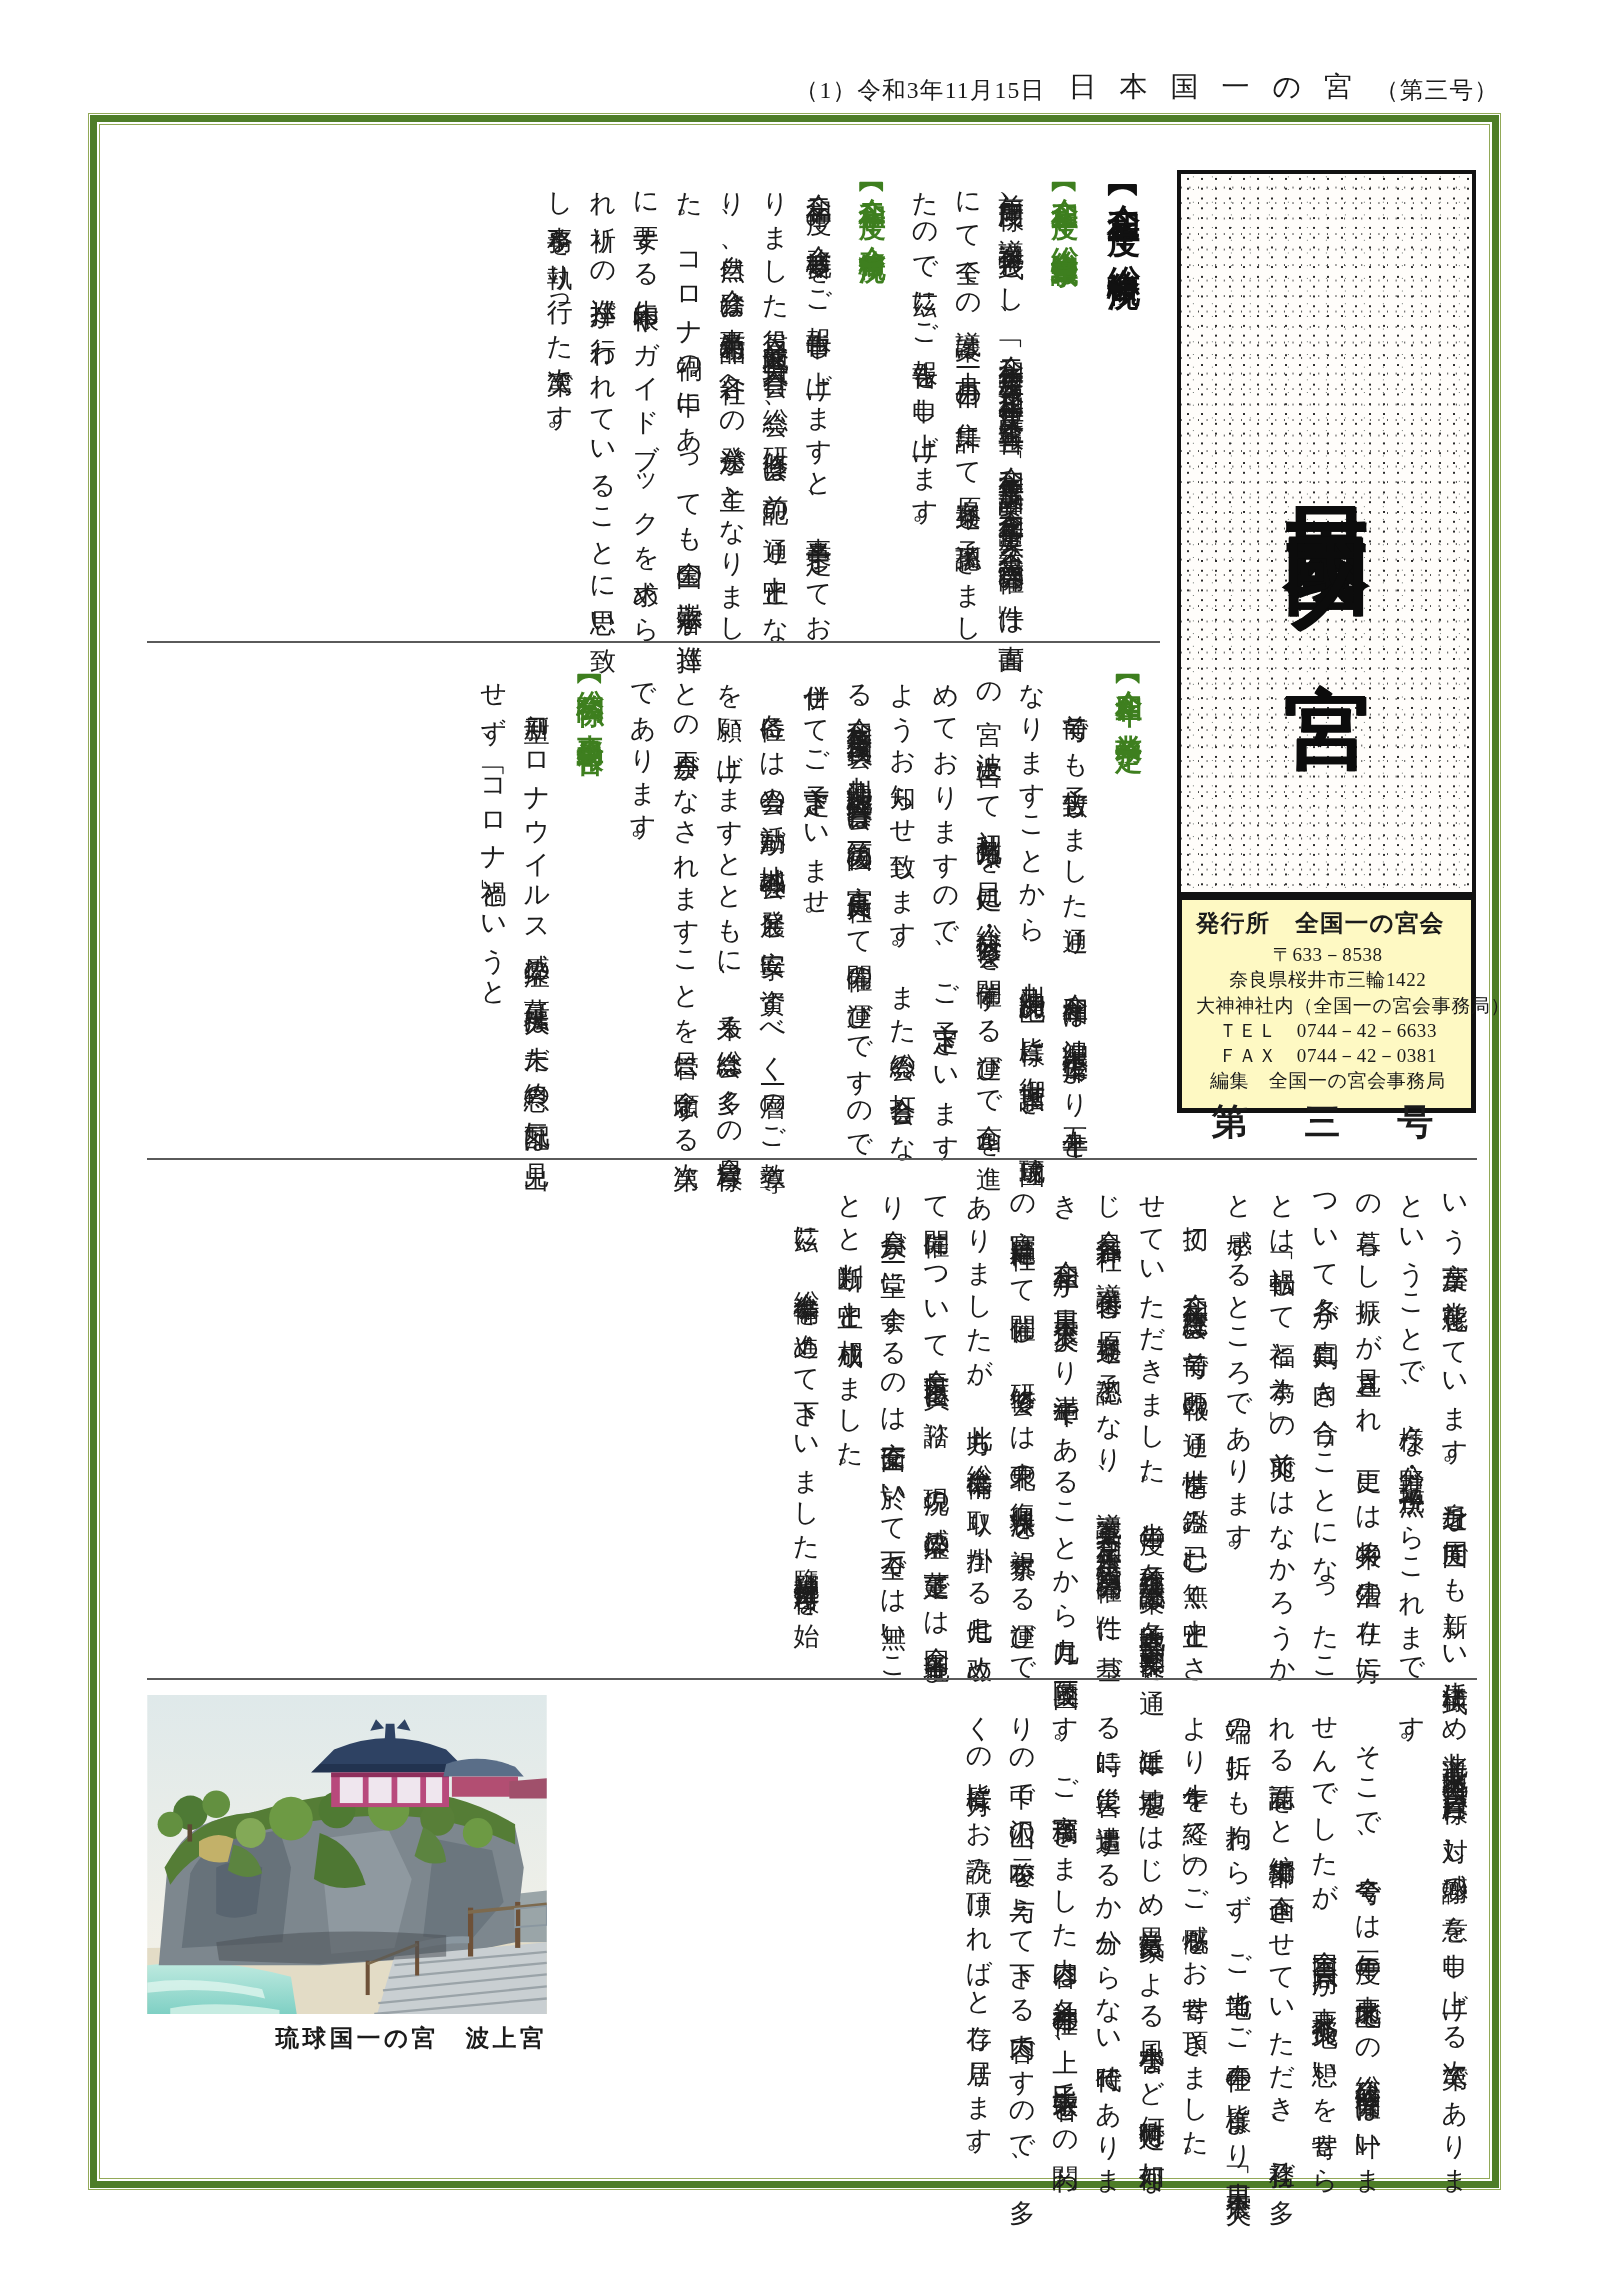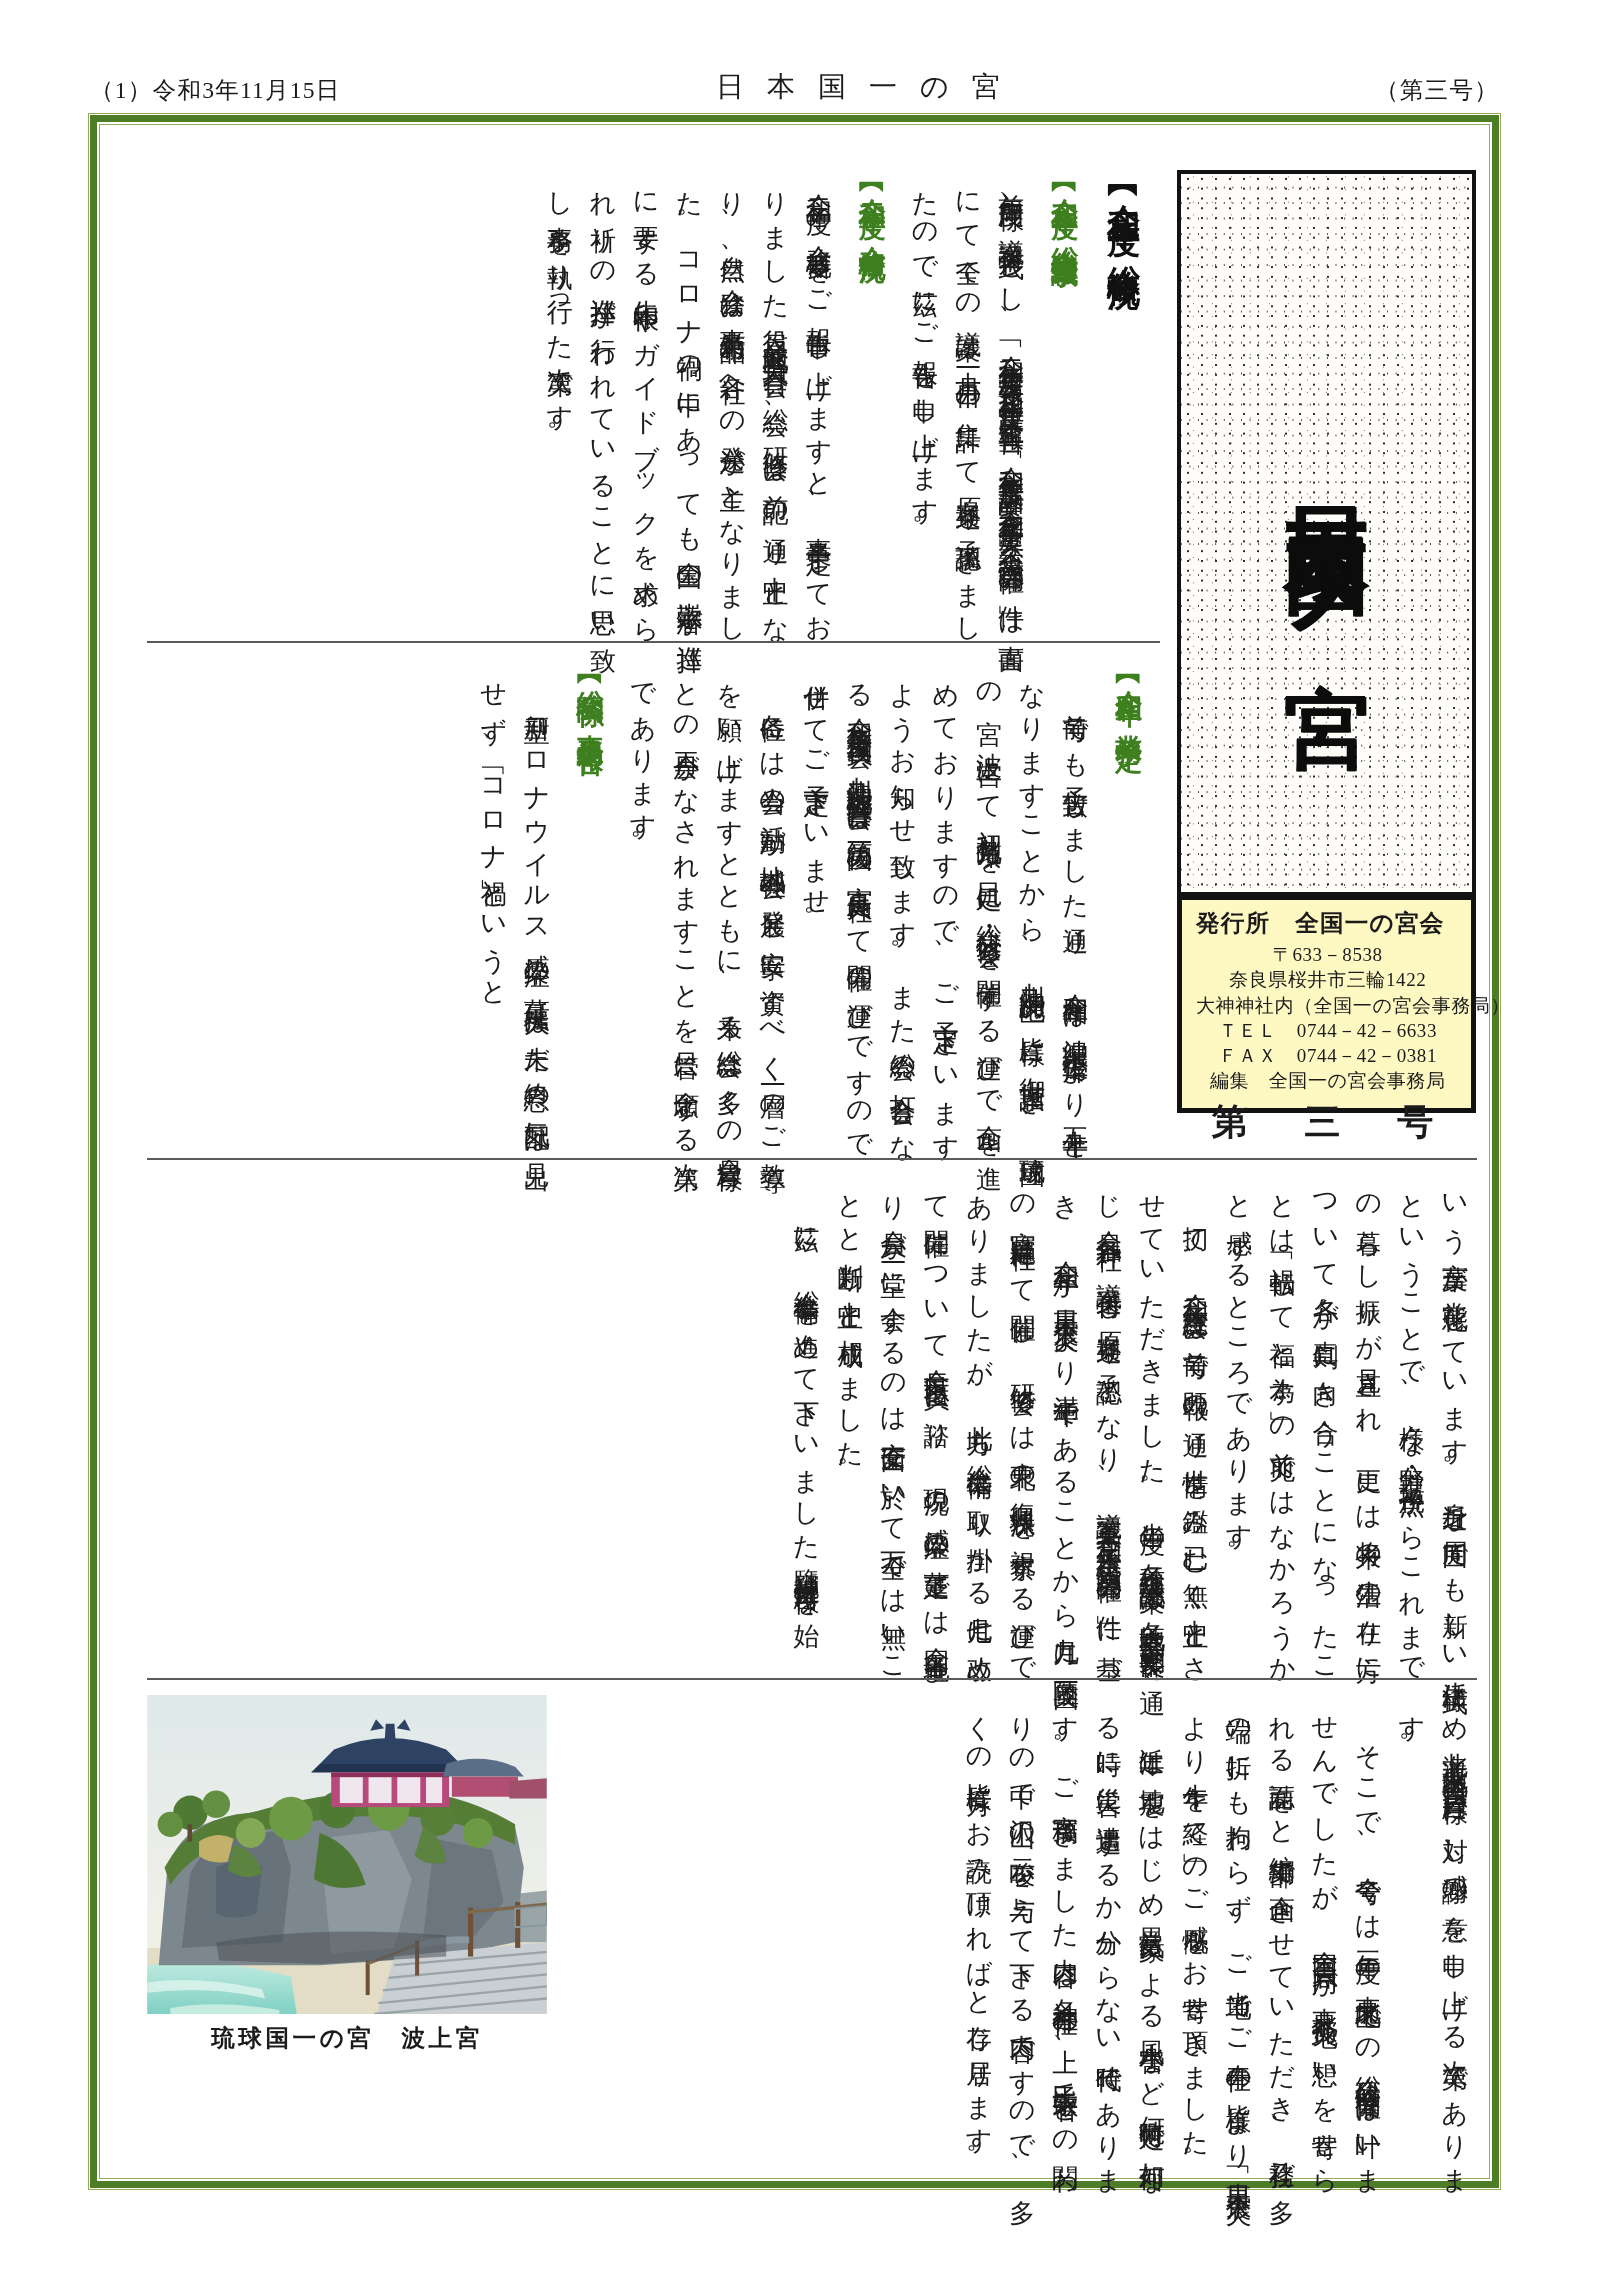--- a/index.html
+++ b/index.html
@@ -4,21 +4,21 @@
 <style>
   html,body{margin:0;padding:0;}
   body{
     width:1623px;height:2295px;position:relative;background:#ffffff;
     font-family:"Liberation Serif","DejaVu Serif",serif;color:#1b1b1b;
     overflow:hidden;
   }
   
   .runhead{
     position:absolute;left:90px;top:60px;width:1409px;height:46px;
-    display:flex;justify-content:space-between;align-items:flex-end;
+    display:flex;justify-content:flex-end;align-items:flex-end;
   }
   .runhead .side{font-size:23.6px;letter-spacing:1.2px;}
   .runhead .center{
     font-family:"Liberation Sans","DejaVu Sans",sans-serif;
     font-weight:normal;font-size:28px;letter-spacing:23px;text-indent:23px;
   }
   
   .frame{
     position:absolute;left:90px;top:115px;width:1409px;height:2073px;
     box-sizing:border-box;border:7.5px solid #4e7d28;outline:1.7px solid #92a958;outline-offset:1.7px;
@@ -73,21 +73,21 @@
   .band4{left:570px;top:1698px;width:907px;height:484px;}
   
   .divider{position:absolute;background:#5a5a5a;height:1.7px;}
   .div1{left:147px;top:641px;width:1013px;}
   .div2{left:147px;top:1158px;width:1330px;}
   .div3{left:147px;top:1678px;width:1330px;}
   
   .photo-fig{position:absolute;left:147px;top:1695px;width:400px;}
   .photo-img{width:400px;height:319px;display:block;}
   .photo-cap{
-    margin-top:8px;text-align:center;font-size:23.6px;font-weight:bold;letter-spacing:3.5px;
+    margin-top:8px;text-align:right;font-size:23.6px;font-weight:bold;letter-spacing:3.5px;
   }
 </style>
 </head>
 <body>
 
 <div class="runhead">
   <span class="side">（1）令和3年11月15日</span>
   <span class="center">日本国一の宮</span>
   <span class="side">（第三号）</span>
 </div>

